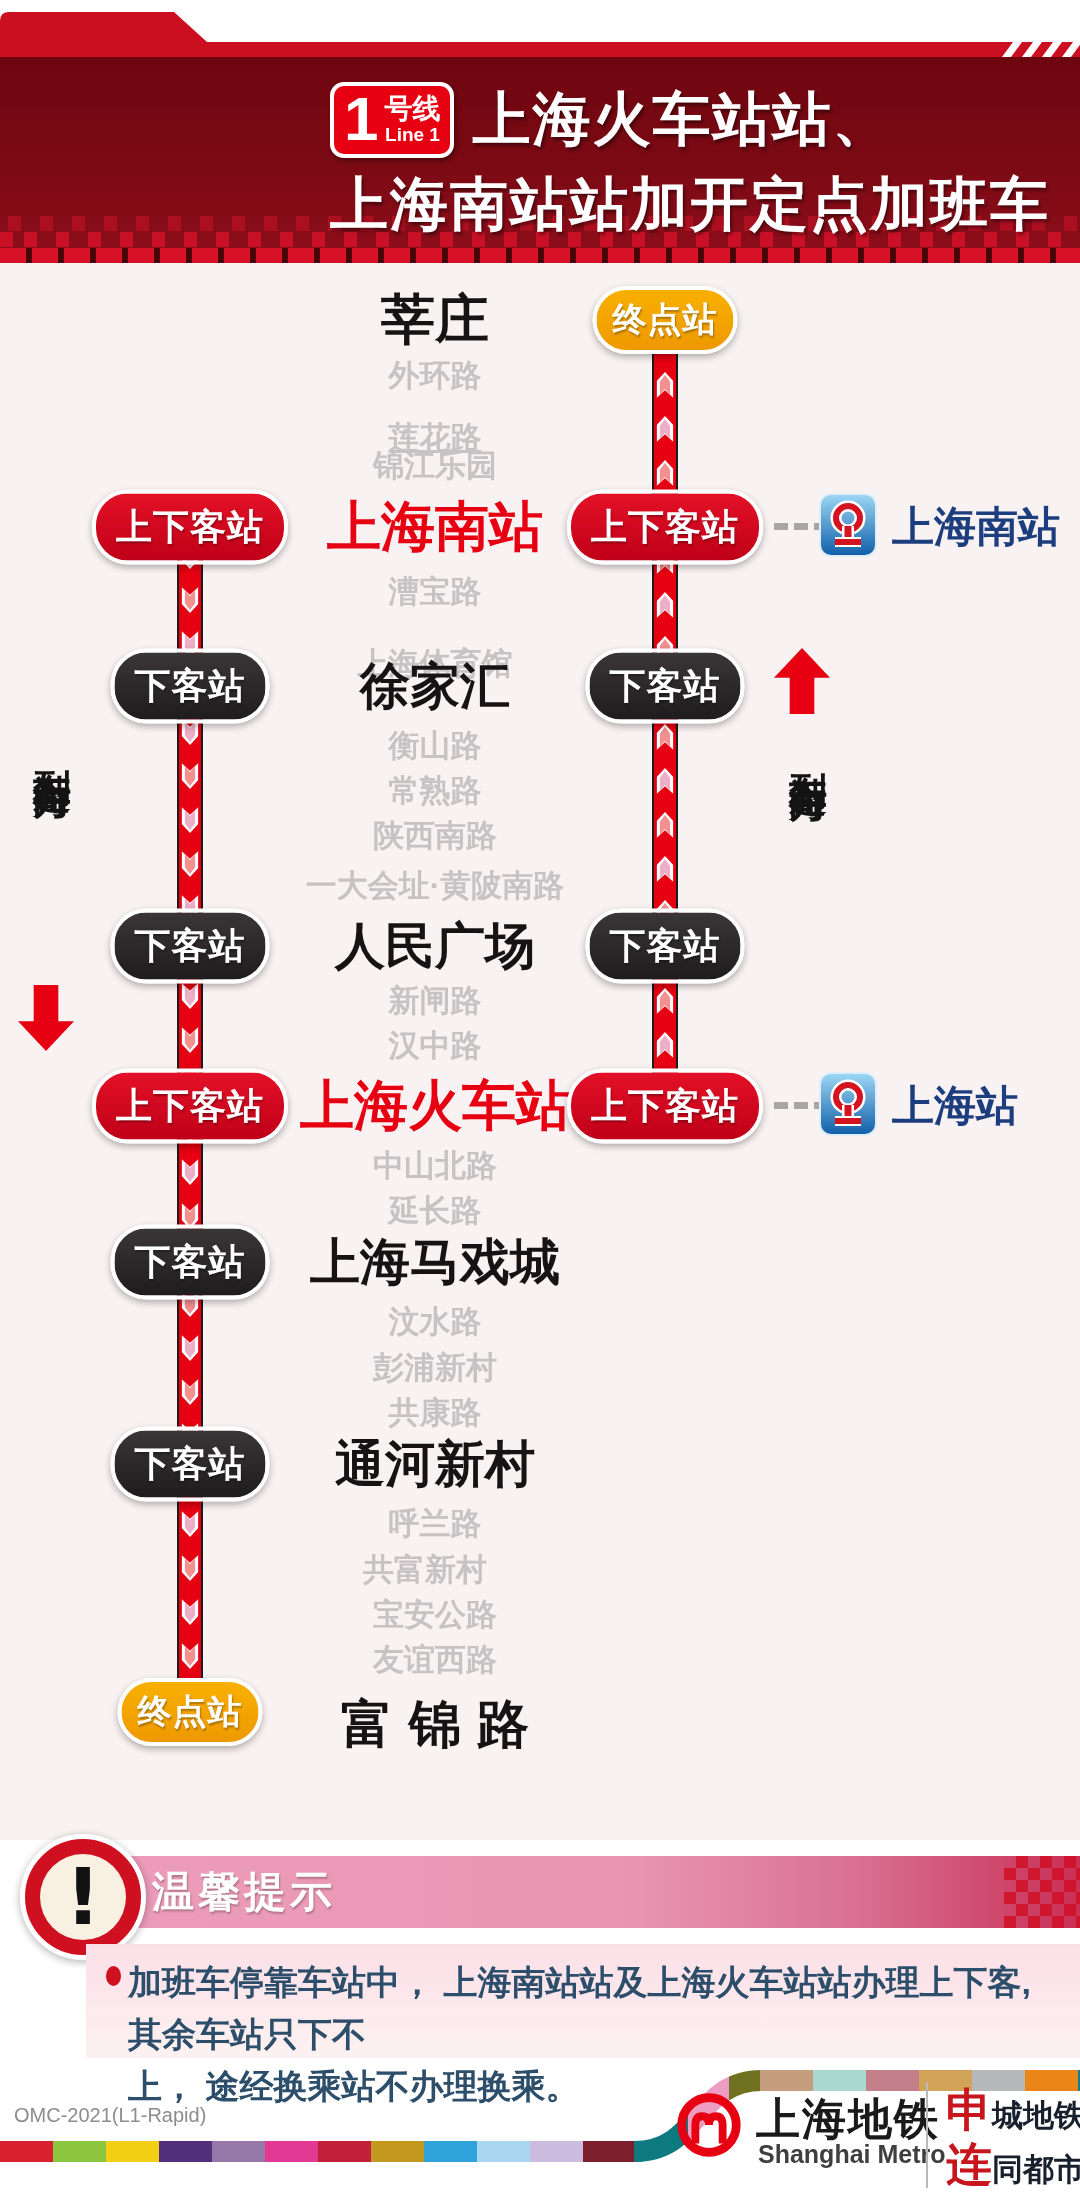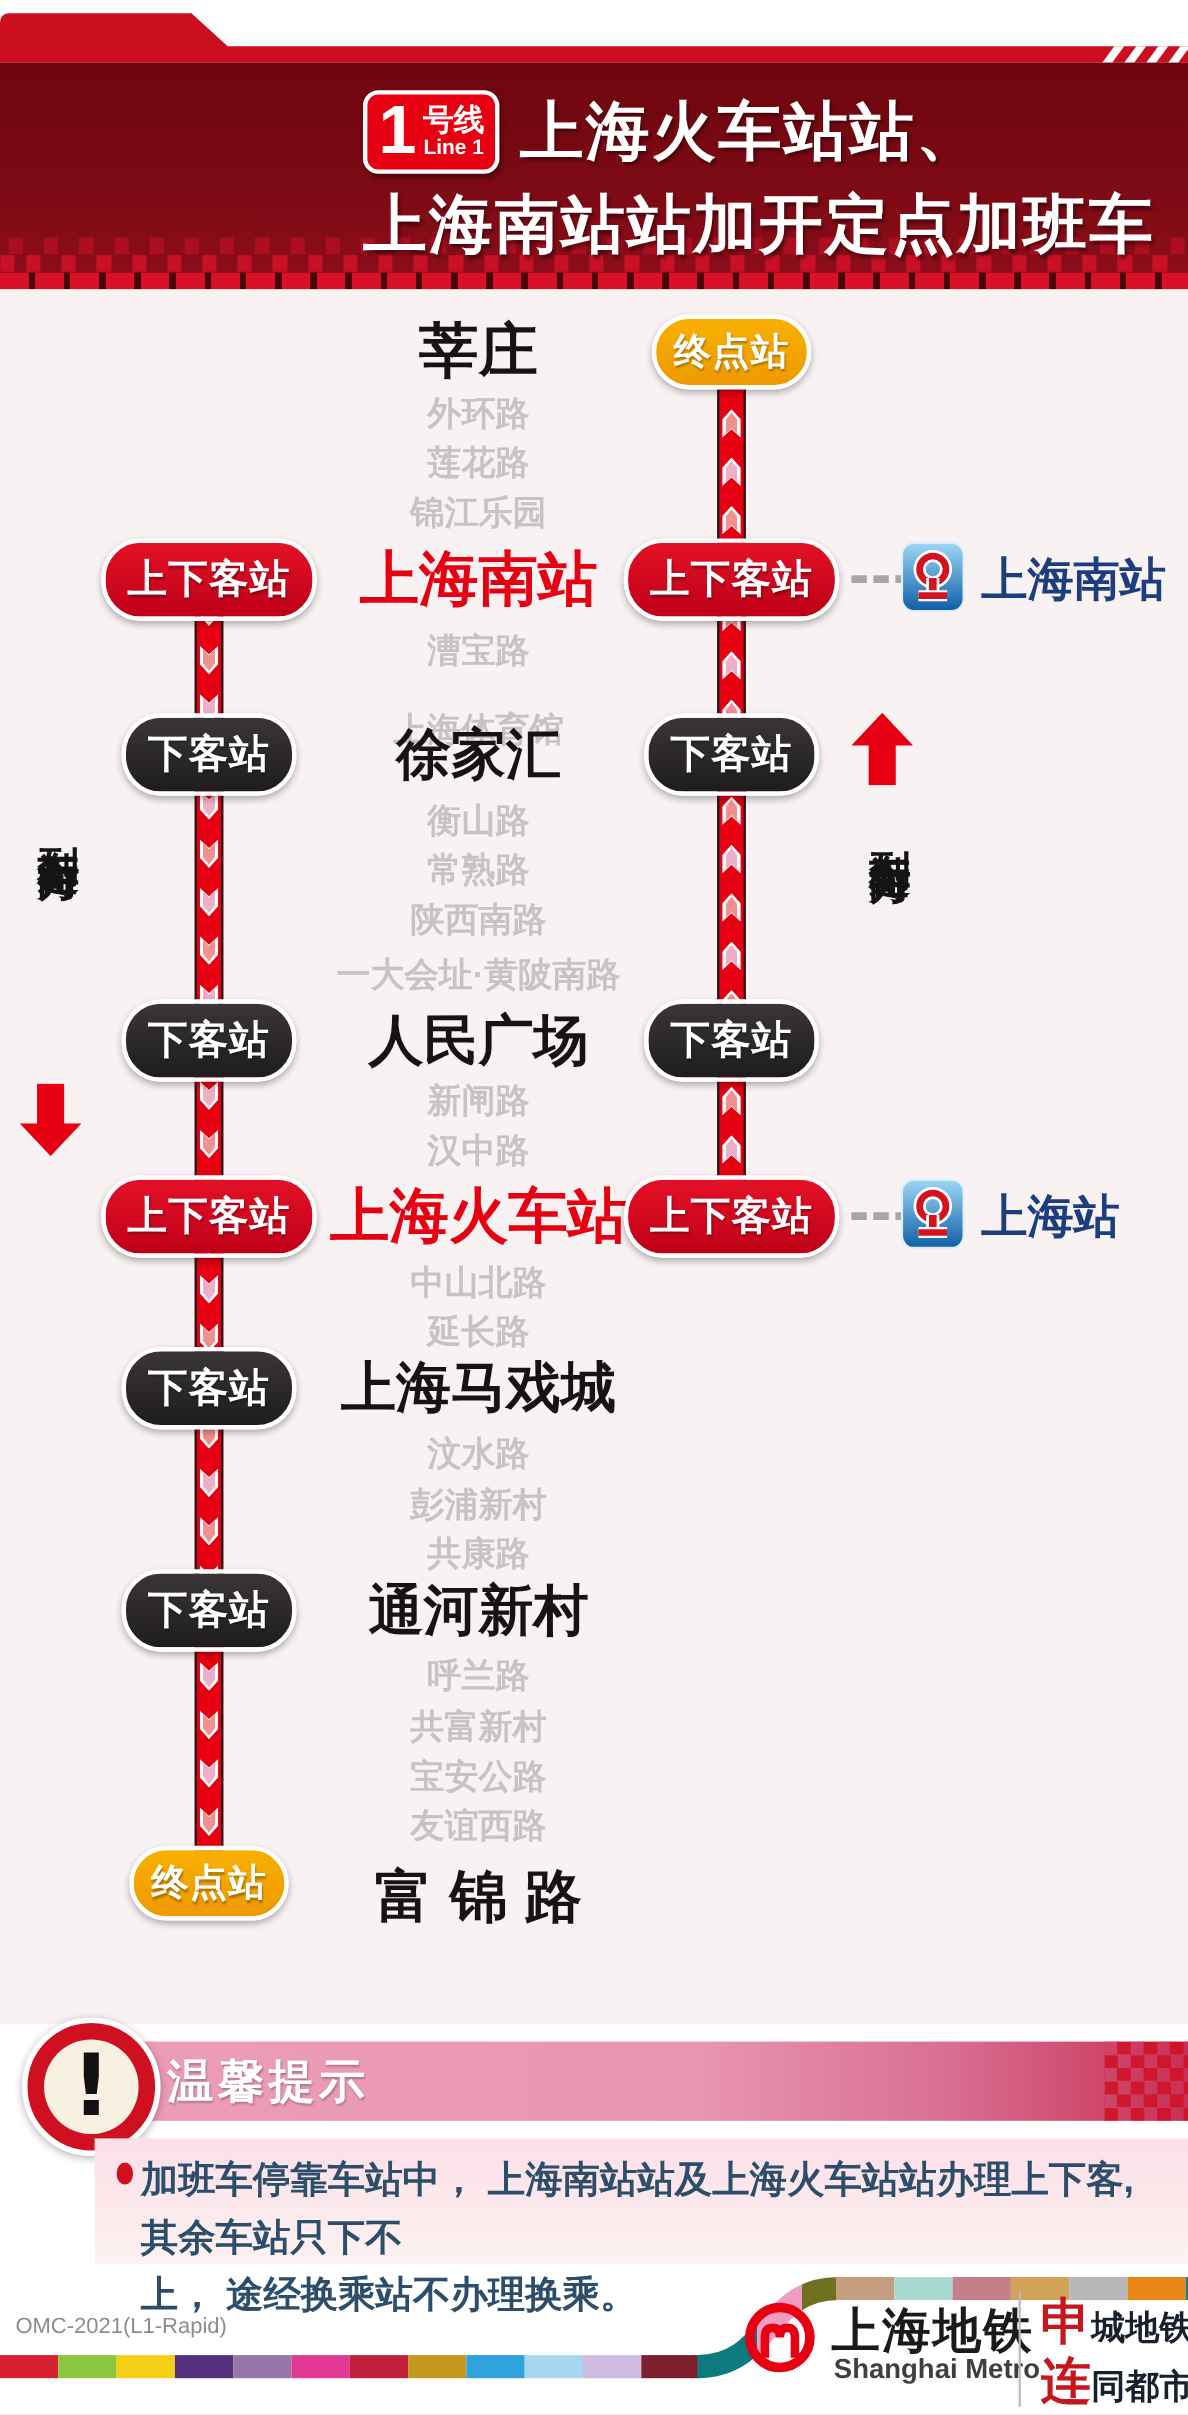--- a/index.html
+++ b/index.html
@@ -257,21 +257,21 @@
           </span>
           <span class="chev up" style="top: 732px;">
             <i></i>
           </span>
           <span class="chev up" style="top: 776px;">
             <i></i>
           </span>
         </div>
         <div class="st st-terminus" style="left: 435px; top: 57px;">莘庄</div>
         <div class="st st-minor" style="left: 435px; top: 113px;">外环路</div>
-        <div class="st st-minor" style="left: 435px; top: 158px;">莲花路</div>
+        <div class="st st-minor" style="left: 435px; top: 175px; text-decoration: underline;">莲花路</div>
         <div class="st st-minor" style="left: 435px; top: 203px; font-family: Liberation Serif, serif;">锦江乐园</div>
         <div class="st st-highlight" style="left: 435px; top: 264px;">上海南站</div>
         <div class="stop-badge bg-red" style="left: 190px; top: 264px;">上下客站</div>
         <div class="stop-badge bg-red" style="left: 665px; top: 264px;">上下客站</div>
         <div class="dash" style="left: 774px; top: 260px;"></div>
         <div class="rail-ic" style="left: 848px; top: 264px;"><svg width="58" height="64" viewBox="0 0 58 64">
             <defs>
               <linearGradient id="bg4" x1="0" y1="0" x2="0" y2="1">
                 <stop offset="0" stop-color="#9ed7f5"></stop>
                 <stop offset="1" stop-color="#0f5ea8"></stop>
@@ -323,21 +323,21 @@
         <div class="st st-minor" style="left: 435px; top: 903px;">中山北路</div>
         <div class="st st-minor" style="left: 435px; top: 948px;">延长路</div>
         <div class="st st-major" style="left: 435px; top: 999px;">上海马戏城</div>
         <div class="stop-badge bg-black" style="left: 190px; top: 999px;">下客站</div>
         <div class="st st-minor" style="left: 435px; top: 1059px;">汶水路</div>
         <div class="st st-minor" style="left: 435px; top: 1105px;">彭浦新村</div>
         <div class="st st-minor" style="left: 435px; top: 1150px;">共康路</div>
         <div class="st st-major" style="left: 435px; top: 1201px;">通河新村</div>
         <div class="stop-badge bg-black" style="left: 190px; top: 1201px;">下客站</div>
         <div class="st st-minor" style="left: 435px; top: 1261px;">呼兰路</div>
-        <div class="st st-minor" style="left: 435px; top: 1307px;">共富新村</div>
+        <div class="st st-minor" style="left: 425px; top: 1307px;">共富新村</div>
         <div class="st st-minor" style="left: 435px; top: 1352px;">宝安公路</div>
         <div class="st st-minor" style="left: 435px; top: 1397px;">友谊西路</div>
         <div class="st st-end" style="left: 435px; top: 1462px;">富锦路</div>
         <div class="stop-badge bg-orange" style="left: 665px; top: 57px; z-index: 4;">终点站</div>
         <div class="stop-badge bg-orange" style="left: 190px; top: 1449px; z-index: 4;">终点站</div>
       </div>
 
     <div class="dir-txt" style="left:26px;top:477px;">列车运行方向</div>
     <div class="arrow down" style="left:18px;top:722px;"></div>
 

